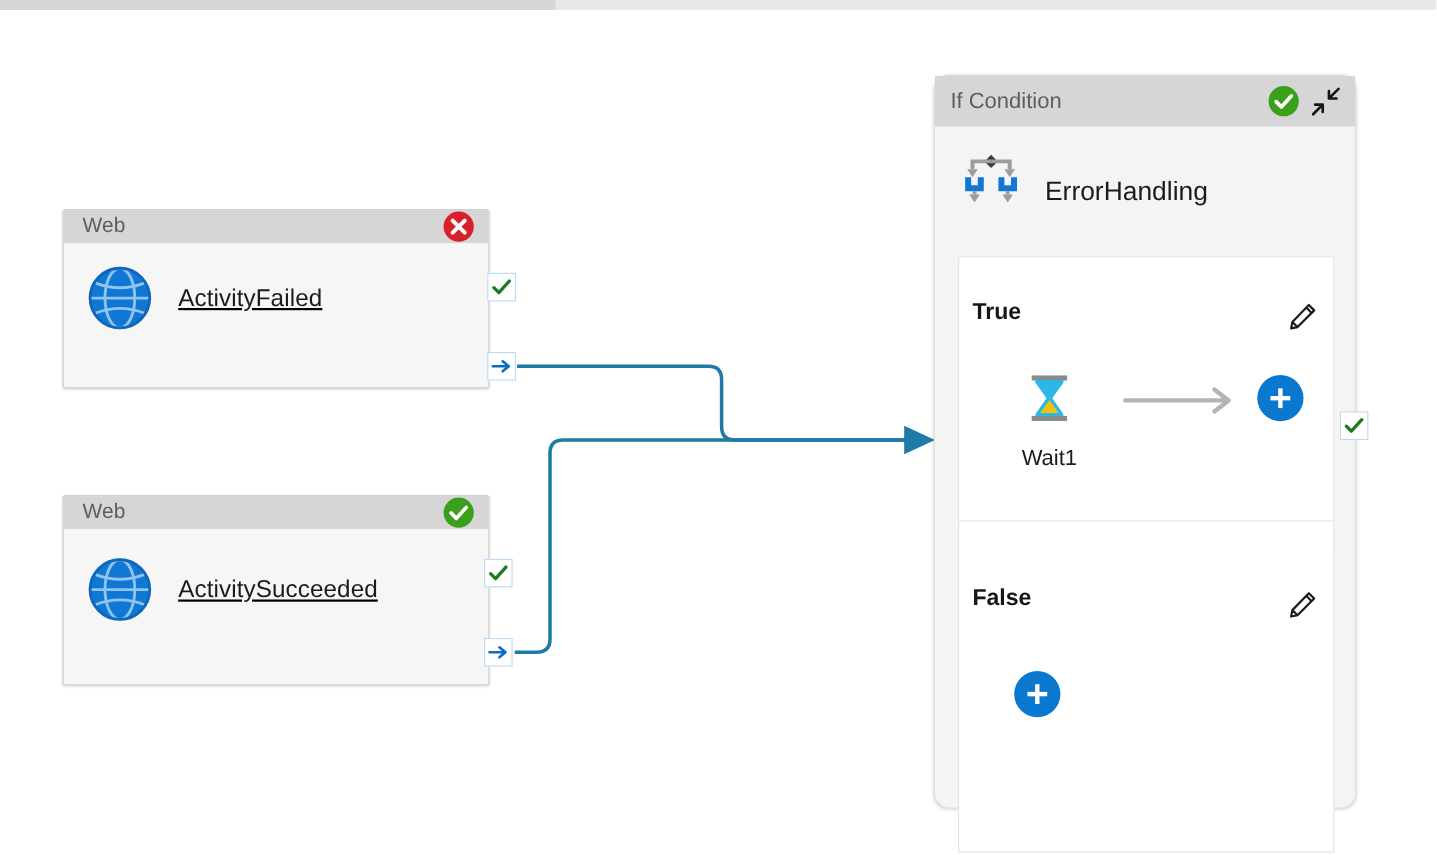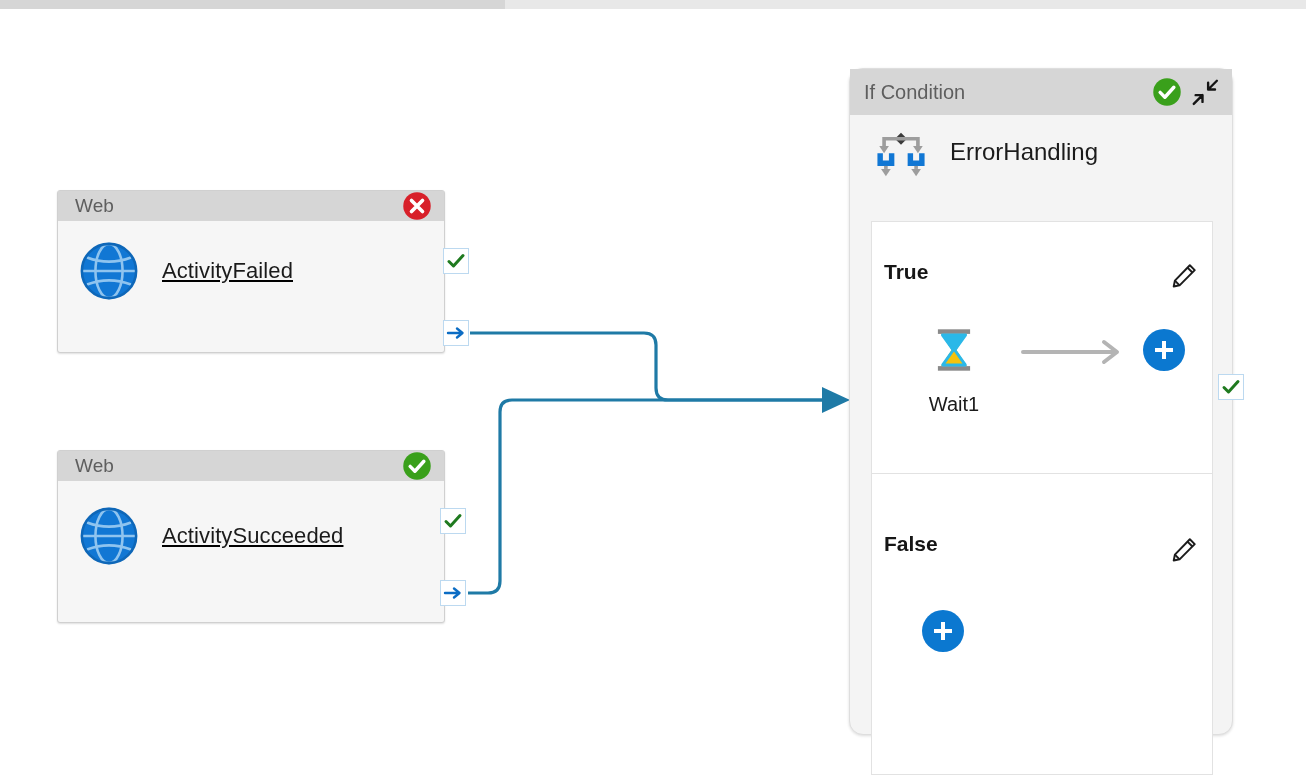--- a/index.html
+++ b/index.html
@@ -101,21 +101,21 @@
     padding: 0 12px 0 14px;
   }
   .ifbox-title {
     font-size: 20px;
     color: #5e5e5e;
     flex: 1;
   }
   .ifbox-name-row {
     height: 74px;
     display: flex;
-    align-items: center;
+    align-items: flex-end;
     padding-left: 22px;
   }
   .ifbox-name {
     font-size: 24px;
     color: #1b1b1b;
     margin-left: 20px;
   }
   .branch {
     position: absolute;
     background: #ffffff;
@@ -287,21 +287,21 @@
         <g stroke="#9d9d9d" stroke-width="3" fill="none">
           <path d="M11.5,35.5 L11.5,38"></path>
           <path d="M36.5,35.5 L36.5,38"></path>
         </g>
         <path d="M7.5,38 L15.5,38 L11.5,44 z" fill="#9d9d9d"></path>
         <path d="M32.5,38 L40.5,38 L36.5,44 z" fill="#9d9d9d"></path>
       </svg>
       <span class="ifbox-name">ErrorHandling</span>
     </div>
 
-    <div class="branch" style="top:152px; height:275px;">
+    <div class="branch" style="top:164px; height:275px;">
       <span class="branch-title" style="top:38px;">True</span>
       <svg class="pencil" style="top:40px;" viewBox="0 0 24 24">
         <path d="M17,2.8 L21.2,7 L8.2,20 L3.2,21 L4.2,16 z" fill="none" stroke="#1c1c1c" stroke-width="1.7" stroke-linejoin="round"></path>
         <path d="M15,4.8 L19.2,9" fill="none" stroke="#1c1c1c" stroke-width="1.7"></path>
         <path d="M4.2,16 L8.2,20" fill="none" stroke="#1c1c1c" stroke-width="1.7"></path>
       </svg>
 
       <div class="act" style="left:47px; top:105px;">
         <svg width="40" height="46" viewBox="0 0 34 40">
           <rect x="3" y="2" width="28" height="4" fill="#8a8a8a"></rect>

